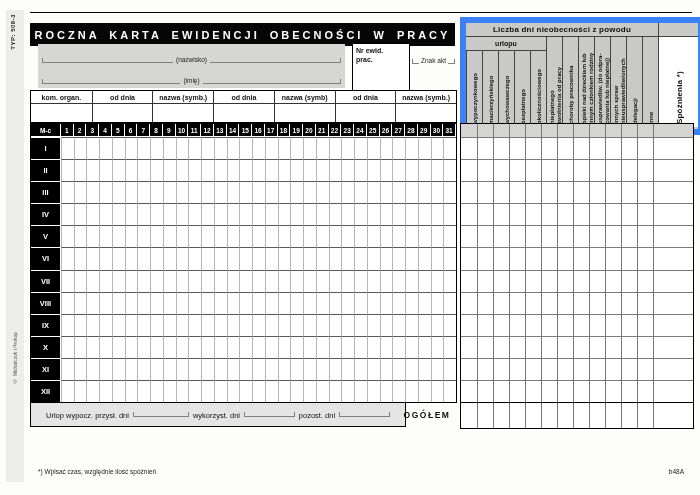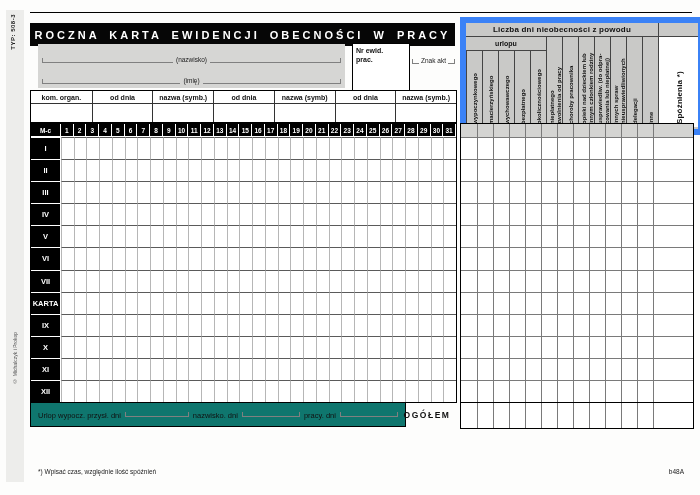--- a/index.html
+++ b/index.html
@@ -56,22 +56,22 @@
   .vtext{font-size:6px;font-weight:bold;line-height:1.15;white-space:pre-line;color:#111;padding-left:2px;}
   .vtext.late{font-size:8px;letter-spacing:.2px;}
 
   .absgrid{position:absolute;left:430px;top:110px;width:232px;height:278px;display:grid;
            grid-template-columns:repeat(12,1fr) 40px;grid-template-rows:13px repeat(12,1fr);
            border:1.5px solid #000;background:#fff;}
   .rgc{border-left:1px solid #7a7a7a;border-top:1px solid #7a7a7a;}
   .rgc.c0{border-left:none;}
   .rgc.gray{background:#d4d4d2;border-top:none;}
 
-  .sumbox{position:absolute;left:0;top:389px;width:376px;height:25px;border:1.2px solid #000;background:#0f766e;
-          display:flex;align-items:center;gap:4px;padding:0 7px;box-sizing:border-box;}
+  .sumbox{position:absolute;left:0;top:389px;width:376px;height:25px;border:1.2px solid #000;background:#e5e5e5;
+          display:flex;align-items:center;gap:4px;padding:0 15px;box-sizing:border-box;}
   .sumbox .slabel{font-size:7.5px;white-space:nowrap;line-height:1;transform:translateY(1px);}
   .ogolem{position:absolute;left:377px;top:389px;width:40px;height:25px;display:flex;align-items:center;
           justify-content:center;font-size:8.5px;font-weight:bold;letter-spacing:1.5px;white-space:nowrap;}
   .ogrow{position:absolute;left:430px;top:389px;width:232px;height:25px;display:grid;
          grid-template-columns:repeat(12,1fr) 40px;border:1.5px solid #000;background:#fff;}
   .ogc{border-left:1px solid #7a7a7a;}
   .ogc.c0{border-left:none;}
 
   .uwagi{position:absolute;left:0;top:418px;width:662px;height:34px;background:#dcdcda;}
   .uwagi-label{position:absolute;left:8px;top:2px;font-size:8px;font-weight:bold;font-style:italic;}
@@ -390,21 +390,21 @@
         <div class="dc"></div>
         <div class="dc"></div>
         <div class="dc"></div>
         <div class="dc"></div>
         <div class="dc"></div>
         <div class="dc"></div>
         <div class="dc"></div>
         <div class="dc"></div>
         <div class="dc"></div>
         <div class="dc"></div>
-        <div class="ml">KARTA</div>
+        <div class="ml">VIII</div>
         <div class="dc"></div>
         <div class="dc"></div>
         <div class="dc"></div>
         <div class="dc"></div>
         <div class="dc"></div>
         <div class="dc"></div>
         <div class="dc"></div>
         <div class="dc"></div>
         <div class="dc"></div>
         <div class="dc"></div>
@@ -802,23 +802,23 @@
         <div class="rgc"></div>
         <div class="rgc"></div>
         <div class="rgc"></div>
         <div class="rgc"></div>
         <div class="rgc"></div>
       </div>
 
     <div class="sumbox">
       <span class="slabel">Urlop wypocz. przysł. dni</span>
       <div class="fl tl tr" style="flex:1.1;"></div>
-      <span class="slabel">nazwisko. dni</span>
+      <span class="slabel">wykorzyst. dni</span>
       <div class="fl tl tr"></div>
-      <span class="slabel">pracy. dni</span>
+      <span class="slabel">pozost. dni</span>
       <div class="fl tl tr"></div>
     </div>
 
     <div class="ogolem">OGÓŁEM</div>
     <div class="ogrow">
         <div class="ogc c0"></div>
         <div class="ogc"></div>
         <div class="ogc"></div>
         <div class="ogc"></div>
         <div class="ogc"></div>

